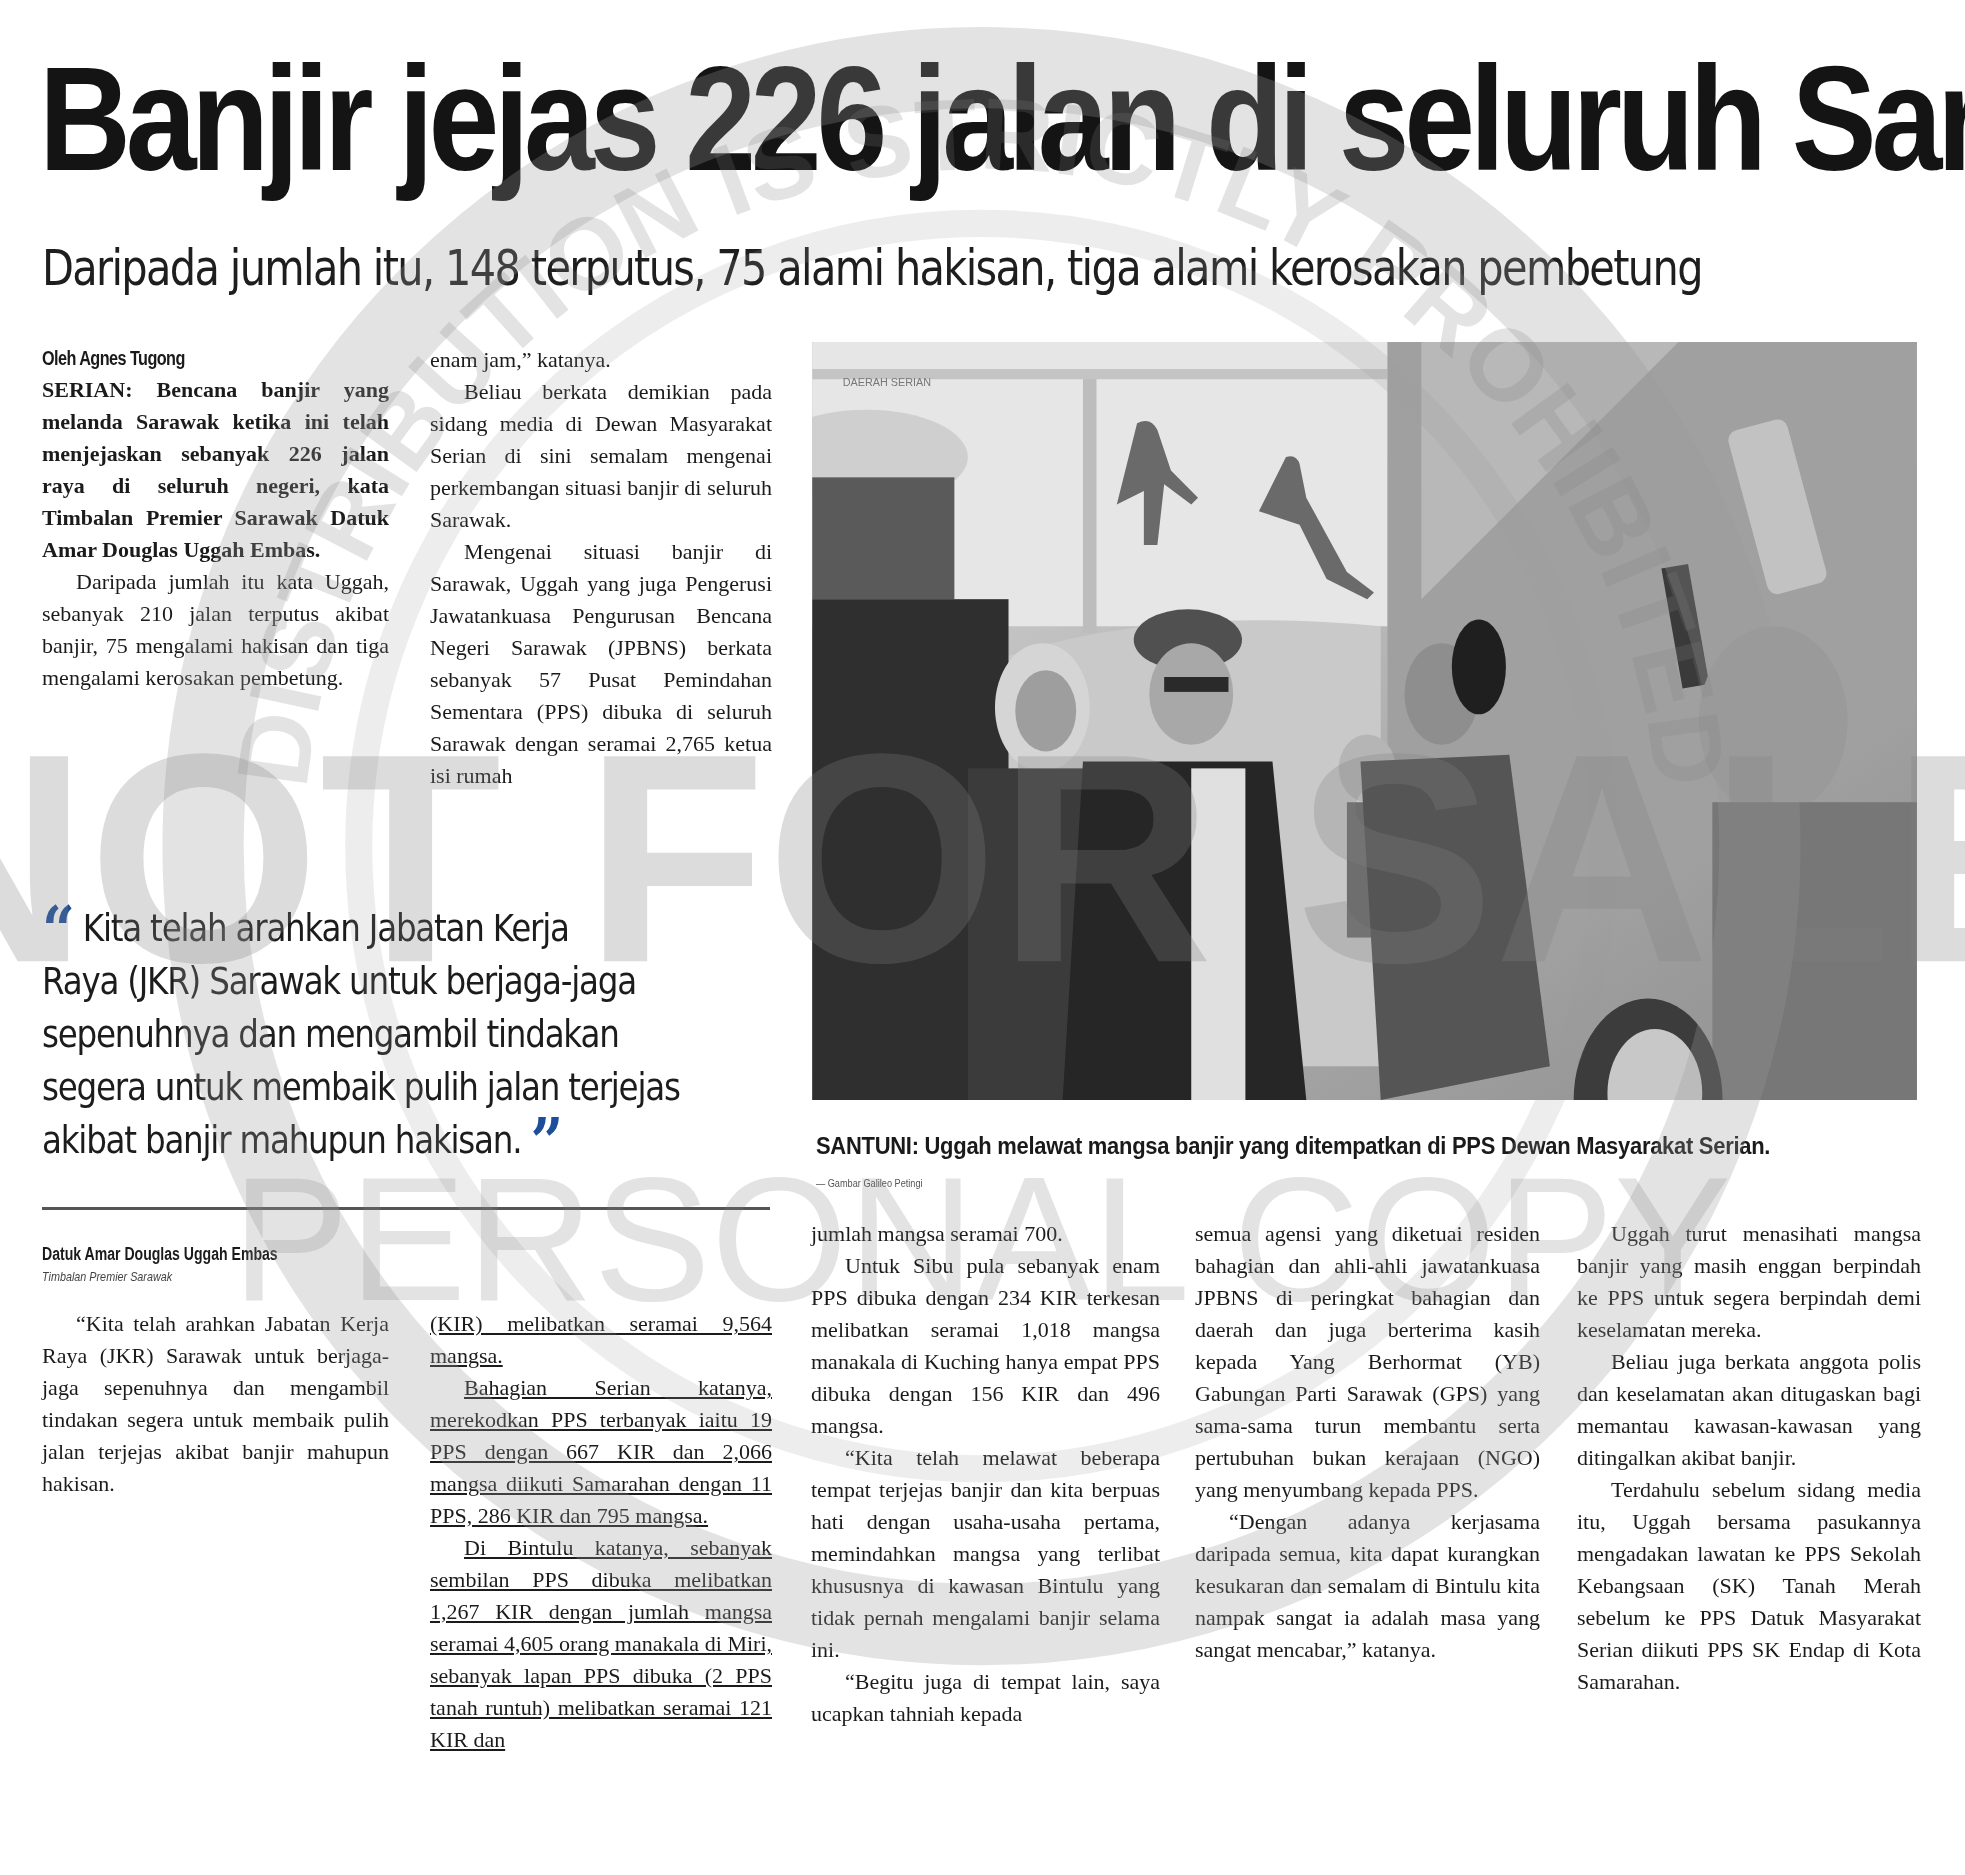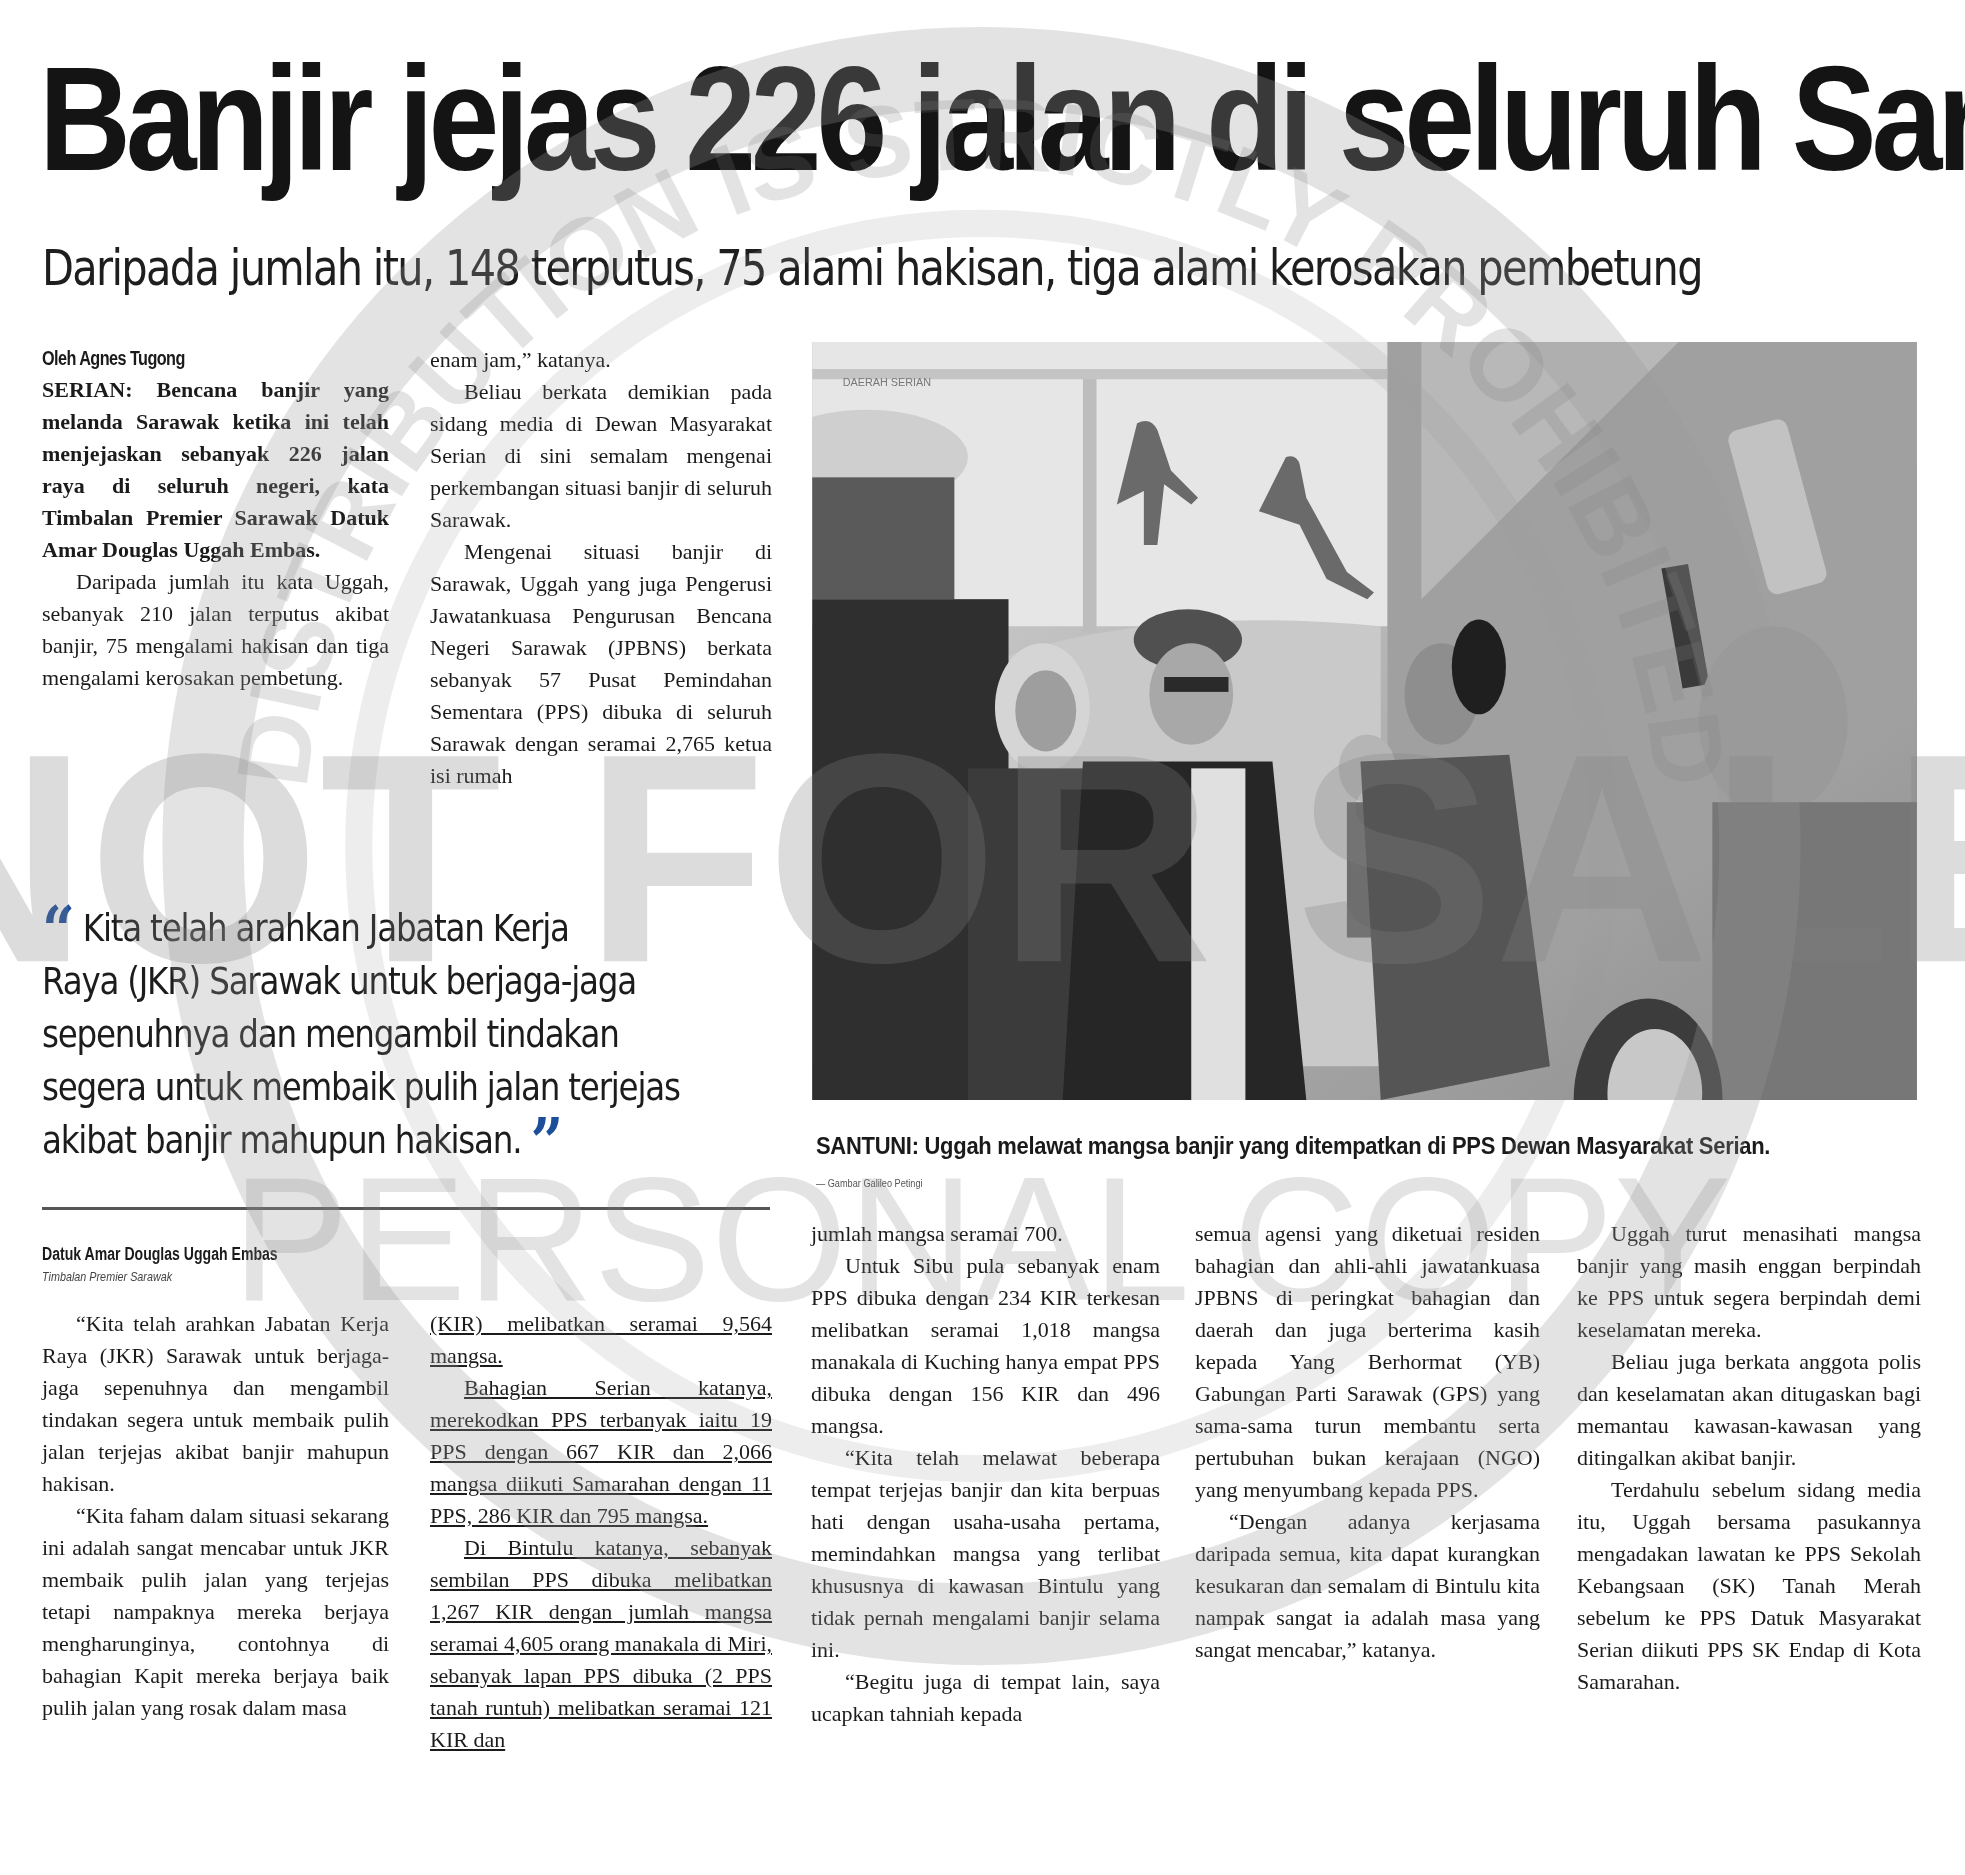--- a/index.html
+++ b/index.html
@@ -108,21 +108,20 @@
   <span class="line">sepenuhnya dan mengambil tindakan</span>
   <span class="line">segera untuk membaik pulih jalan terjejas</span>
   <span class="line"><span>akibat banjir mahupun hakisan.</span> <span class="qmark">”</span></span>
 </div>
 <div class="abs rule"></div>
 <div class="abs attr-name">Datuk Amar Douglas Uggah Embas</div>
 <div class="abs attr-role">Timbalan Premier Sarawak</div>
 
 <div class="col" style="left:42px; top:1308px; width:347px;">
   <p class="ind">“Kita telah arahkan Jabatan Kerja Raya (JKR) Sarawak untuk berjaga-jaga sepenuhnya dan mengambil tindakan segera untuk membaik pulih jalan terjejas akibat banjir mahupun hakisan.</p>
-  <p class="ind">“Kita faham dalam situasi sekarang ini adalah sangat mencabar untuk JKR membaik pulih jalan yang terjejas tetapi nampaknya mereka berjaya mengharunginya, contohnya di bahagian Kapit mereka berjaya baik pulih jalan yang rosak dalam masa</p>
 </div>
 <div class="col" style="left:430px; top:1308px; width:342px;text-decoration:underline;">
   <p>(KIR) melibatkan seramai 9,564 mangsa.</p>
   <p class="ind">Bahagian Serian katanya, merekodkan PPS terbanyak iaitu 19 PPS dengan 667 KIR dan 2,066 mangsa diikuti Samarahan dengan 11 PPS, 286 KIR dan 795 mangsa.</p>
   <p class="ind">Di Bintulu katanya, sebanyak sembilan PPS dibuka melibatkan 1,267 KIR dengan jumlah mangsa seramai 4,605 orang manakala di Miri, sebanyak lapan PPS dibuka (2 PPS tanah runtuh) melibatkan seramai 121 KIR dan</p>
 </div>
 <div class="col" style="left:811px; top:1218px; width:349px;">
   <p>jumlah mangsa seramai 700.</p>
   <p class="ind">Untuk Sibu pula sebanyak enam PPS dibuka dengan 234 KIR terkesan melibatkan seramai 1,018 mangsa manakala di Kuching hanya empat PPS dibuka dengan 156 KIR dan 496 mangsa.</p>
   <p class="ind">“Kita telah melawat beberapa tempat terjejas banjir dan kita berpuas hati dengan usaha-usaha pertama, memindahkan mangsa yang terlibat khususnya di kawasan Bintulu yang tidak pernah mengalami banjir selama ini.</p>

